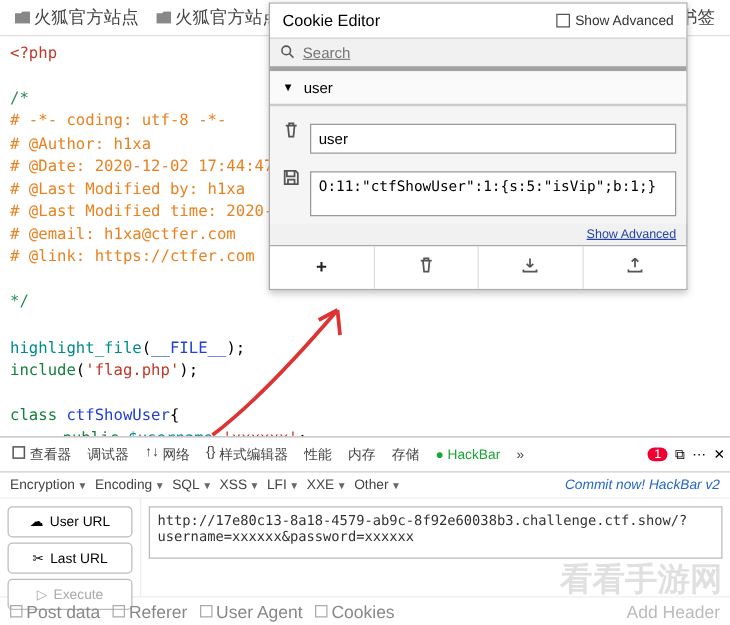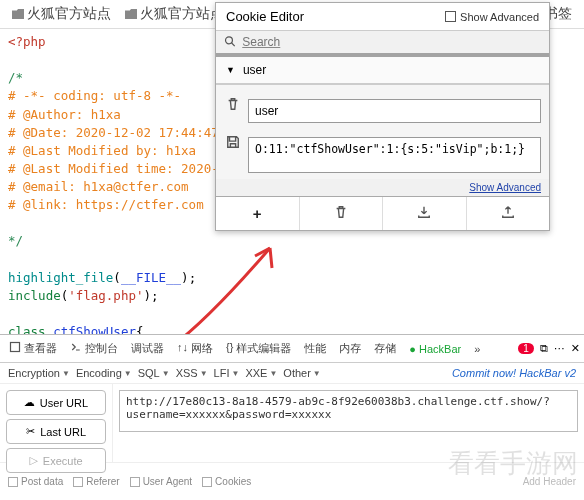--- a/index.html
+++ b/index.html
@@ -45,25 +45,25 @@
 .hb-strip { display: flex; align-items: flex-start; gap: 6px; padding: 4px 8px; border-bottom: 1px solid #eee; font-size: 11px; color: #444; flex-wrap: nowrap; overflow: hidden; }
 .hb-dd { display: flex; align-items: center; gap: 2px; cursor: pointer; }
 .hb-dd .ar { font-size: 8px; color: #666; }
 .hb-right { margin-left: auto; color: #2266cc; cursor: pointer; font-style: italic; }
 .hb-body { display: flex; height: 78px; }
 .hb-left { display: flex; flex-direction: column; gap: 4px; padding: 6px; border-right: 1px solid #eee; }
 .hb-btn { display: flex; align-items: center; justify-content: center; gap: 5px; border: 1px solid #bbb; border-radius: 4px; padding: 5px 10px; width: 100px; font-size: 11px; cursor: pointer; background: #fff; }
 .hb-btn.dis { color: #aaa; }
 .hb-url { flex: 1; padding: 6px; }
 .hb-url textarea { width: 100%; height: 42px; border: 1px solid #bbb; padding: 4px 6px; font-size: 11px; resize: none; font-family: Consolas, monospace; color: #333; }
-.hb-checks { display: flex; gap: 10px; padding: 13px 8px; font-size: 10px; color: #888; border-top: 1px solid #eee; }
+.hb-checks { display: flex; gap: 10px; padding: 3px 8px; font-size: 14px; color: #888; border-top: 1px solid #eee; }
 .hb-ck { display: flex; gap: 3px; align-items: center; cursor: pointer; }
 .hb-ck .b { width: 10px; height: 10px; border: 1px solid #aaa; }
 .hb-ah { margin-left: auto; color: #bbb; cursor: pointer; }
-.watermark { position: absolute; right: 6px; bottom: 19px; font-size: 26px; color: rgba(0,0,0,.12); font-weight: 400; pointer-events: none; z-index: 60; }
+.watermark { position: absolute; right: 6px; bottom: 19px; font-size: 26px; color: rgba(0,0,0,.12); font-weight: 700; pointer-events: none; z-index: 60; }
 svg .ico-s { stroke: #555; stroke-width: 1.6; fill: none; }
 </style>
 </head>
 <body>
 
 <div class="tabs-bar">
   <div class="tab">
       <span class="folder"></span>
       <span>火狐官方站点</span>
     </div>
@@ -163,26 +163,20 @@
   </div>
 </div>
 
 <div class="devtools">
   <div class="dt-tabs">
     <div class="dt-tab">
         <svg class="ico" viewBox="0 0 16 16">
           <rect x="2" y="2" width="12" height="12" class="ico-s"></rect>
         </svg>
         <span>查看器</span>
-      </div>
-    <div class="dt-tab">
-        <svg class="ico" viewBox="0 0 16 16">
-          <path d="M3 4l4 4-4 4M8 12h5" class="ico-s"></path>
-        </svg>
-        <span>控制台</span>
       </div>
     <div class="dt-tab">
         <span>调试器</span>
       </div>
     <div class="dt-tab">
         <span>↑↓</span>
         <span>网络</span>
       </div>
     <div class="dt-tab">
         <span>{}</span>

